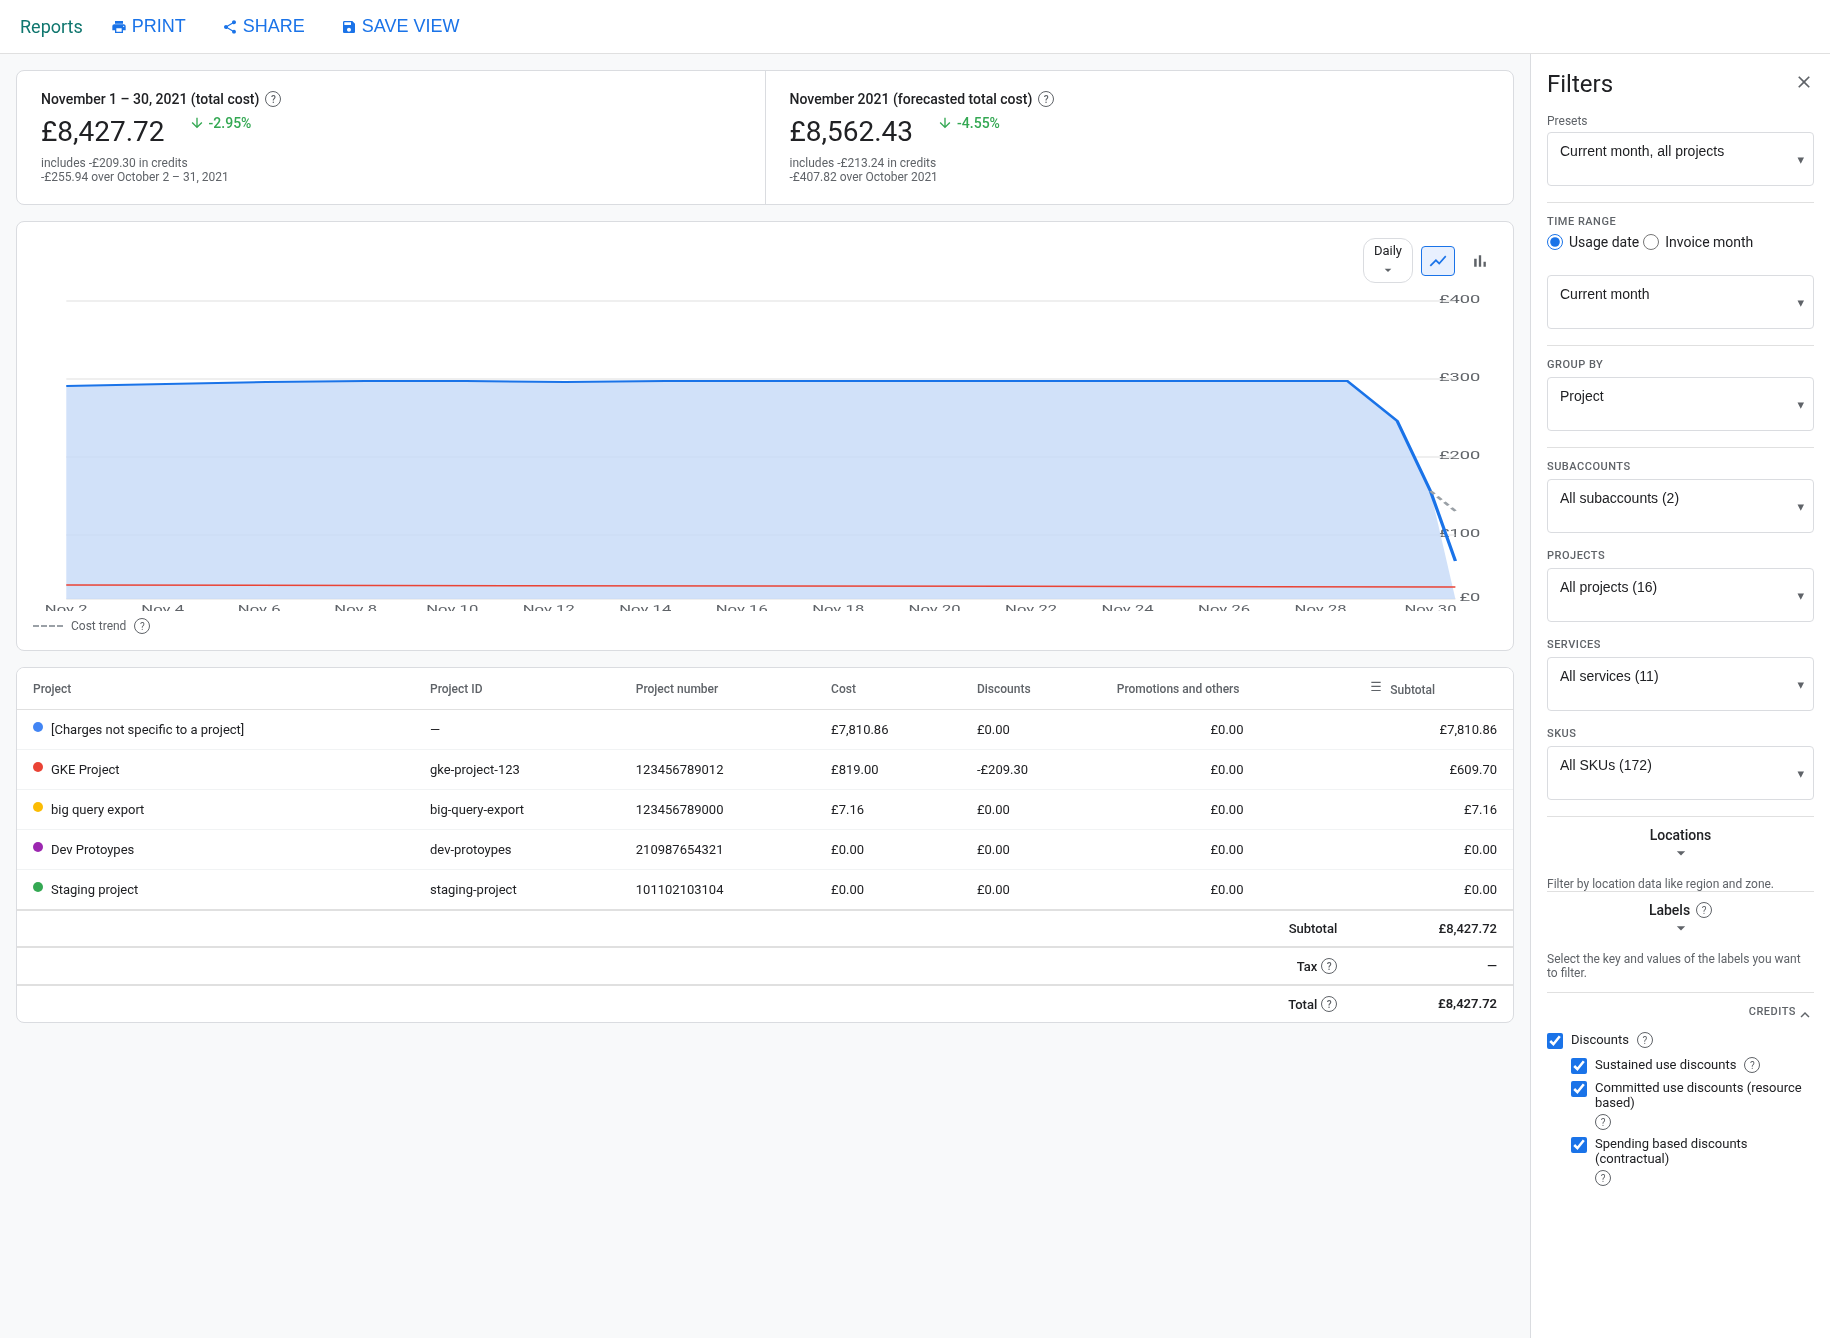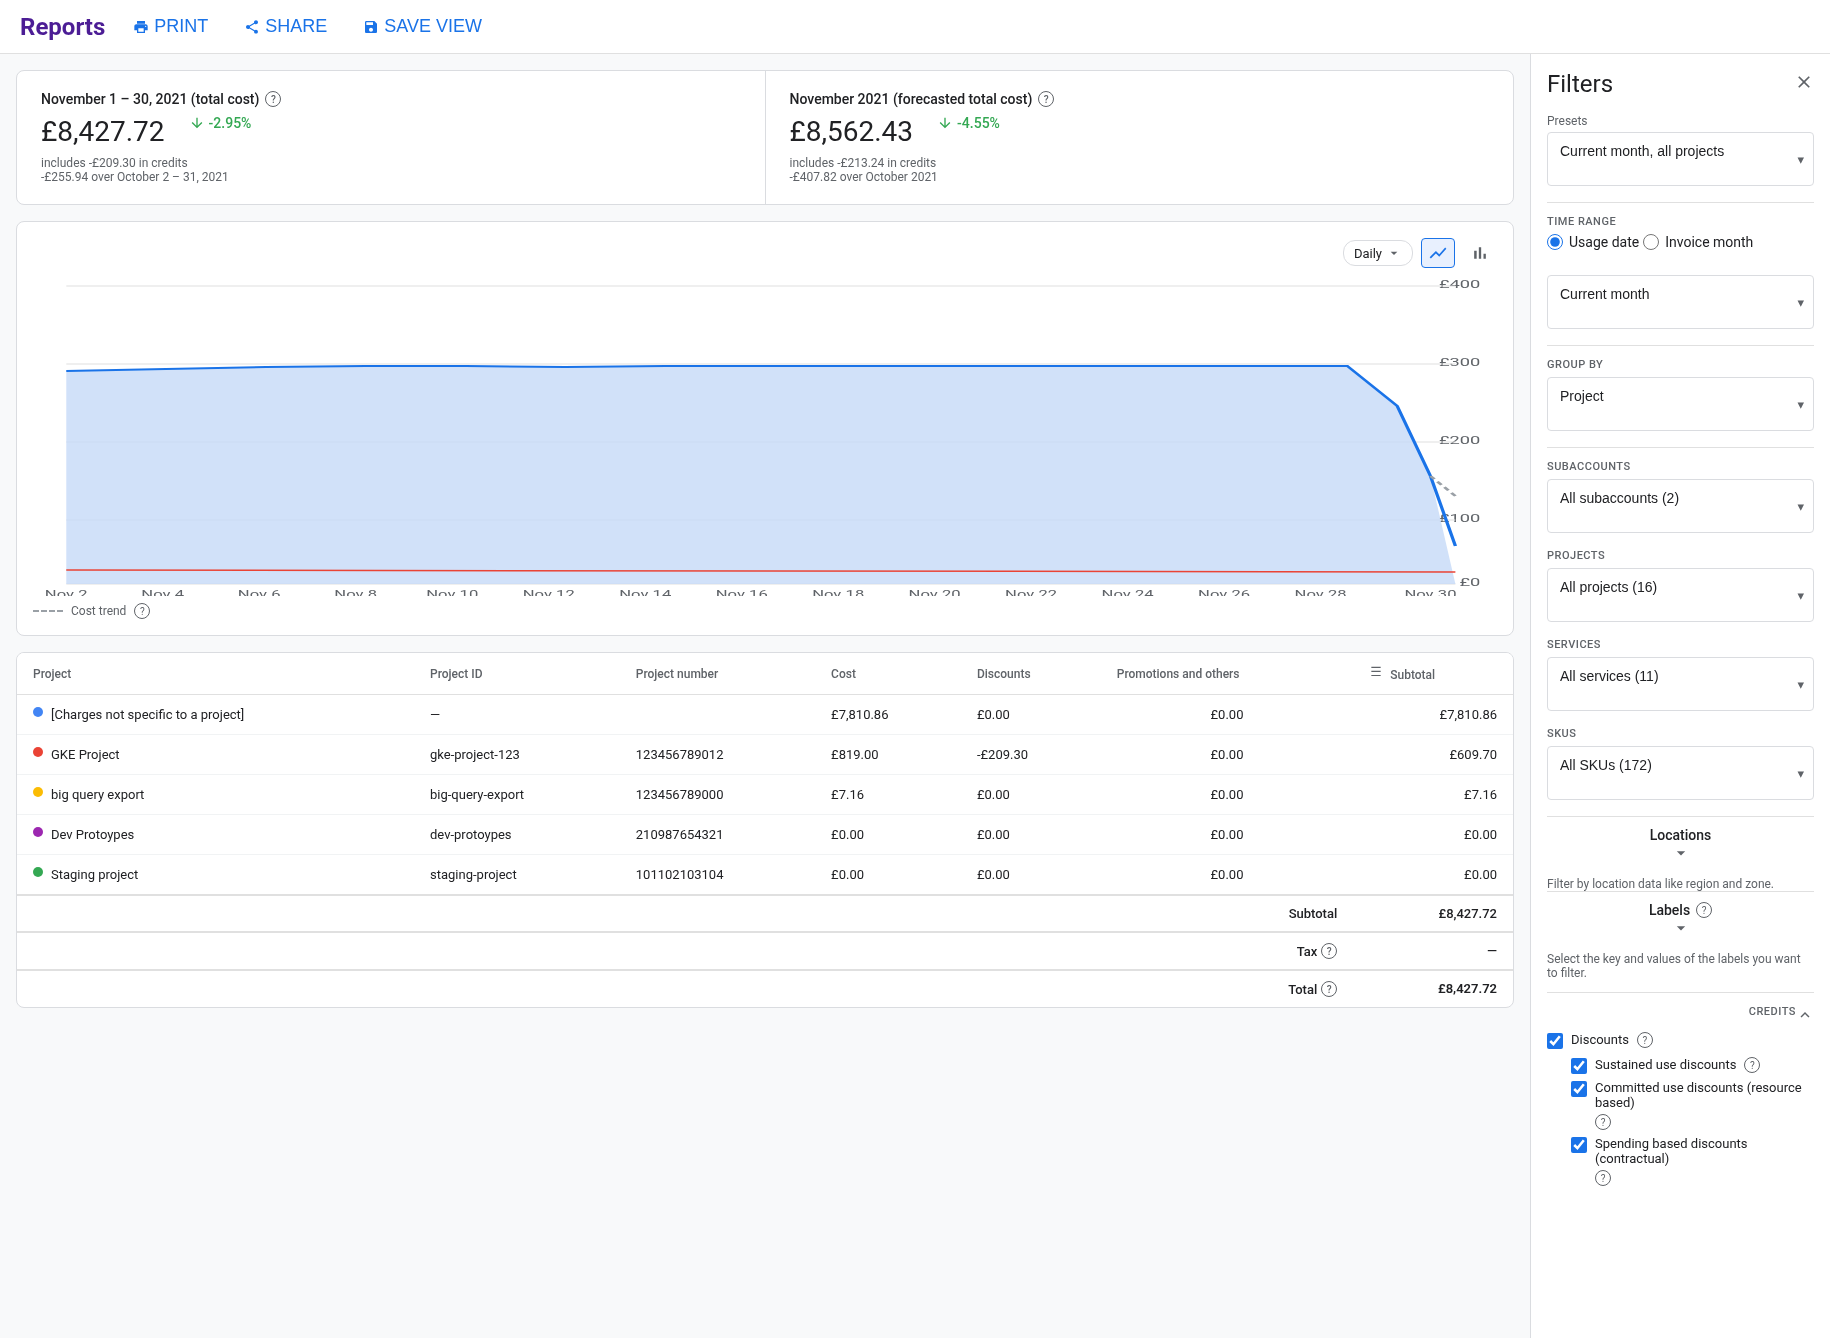--- a/index.html
+++ b/index.html
@@ -1,19 +1,19 @@
 <!DOCTYPE html>
 <html><head>
   <meta charset="utf-8">
   <style>
     * { box-sizing: border-box; margin: 0; padding: 0; }
     body { font-family: 'Google Sans', Roboto, Arial, sans-serif; font-size: 13px; color: #202124; background: #f8f9fa; display: flex; flex-direction: column; height: 100vh; overflow: hidden; }
 
     .app-header { display: flex; align-items: center; padding: 12px 20px; gap: 20px; background: #fff; border-bottom: 1px solid #e0e0e0; }
-    .app-title { font-size: 24px; font-weight: 700; color: #4c1d95; }
+    .app-title { font-size: 18px; font-weight: 400; color: #0f766e; }
     .header-btn { display: flex; align-items: center; gap: 5px; color: #1a73e8; font-size: 18px; font-weight: 500; cursor: pointer; text-decoration: none; background: none; border: none; padding: 4px 8px; border-radius: 4px; }
     .header-btn svg { width: 16px; height: 16px; fill: #1a73e8; }
 
     .main-layout { display: flex; flex: 1; overflow: hidden; }
 
     .content-area { flex: 1; overflow-y: auto; padding: 16px; background: #f8f9fa; }
 
     
     .summary-cards { display: flex; gap: 0; background: #fff; border: 1px solid #dadce0; border-radius: 8px; margin-bottom: 16px; }
     .summary-card { flex: 1; padding: 20px 24px; }
@@ -23,21 +23,21 @@
     .summary-meta { font-size: 12px; color: #5f6368; }
     .summary-change { display: flex; align-items: center; gap: 4px; font-size: 14px; color: #34a853; font-weight: 500; }
     .summary-change.negative { color: #34a853; }
     .summary-row { display: flex; gap: 24px; align-items: flex-start; margin-bottom: 4px; }
 
     
     .chart-container { background: #fff; border: 1px solid #dadce0; border-radius: 8px; padding: 16px; margin-bottom: 16px; }
     .chart-toolbar { display: flex; justify-content: flex-end; align-items: center; gap: 8px; margin-bottom: 8px; }
     .chart-type-btn { background: none; border: 1px solid transparent; padding: 4px 6px; border-radius: 4px; cursor: pointer; display: flex; align-items: center; }
     .chart-type-btn.active { background: #e8f0fe; border-color: #1a73e8; }
-    .daily-select { display: flex; align-items: center; gap: 4px; padding: 4px 10px; border: 1px solid #dadce0; border-radius: 12px; cursor: pointer; background: #fff; font-size: 13px; }
+    .daily-select { display: flex; align-items: center; gap: 4px; padding: 4px 10px; border: 1px solid #dadce0; border-radius: 12px; cursor: pointer; background: #fff; font-size: 13px; flex-direction: column; }
 
     .chart-svg-wrap { position: relative; width: 100%; }
     .chart-legend { display: flex; align-items: center; gap: 8px; margin-top: 4px; font-size: 12px; color: #5f6368; }
     .legend-dashed { width: 30px; border-top: 2px dashed #9aa0a6; }
 
     
     .data-table-container { background: #fff; border: 1px solid #dadce0; border-radius: 8px; overflow: hidden; }
     .data-table { width: 100%; border-collapse: collapse; font-size: 13px; }
     .data-table th { text-align: left; padding: 12px 16px; font-weight: 500; color: #5f6368; border-bottom: 1px solid #e0e0e0; background: #fff; font-size: 12px; }
     .data-table td { padding: 12px 16px; border-bottom: 1px solid #f1f3f4; vertical-align: top; }

